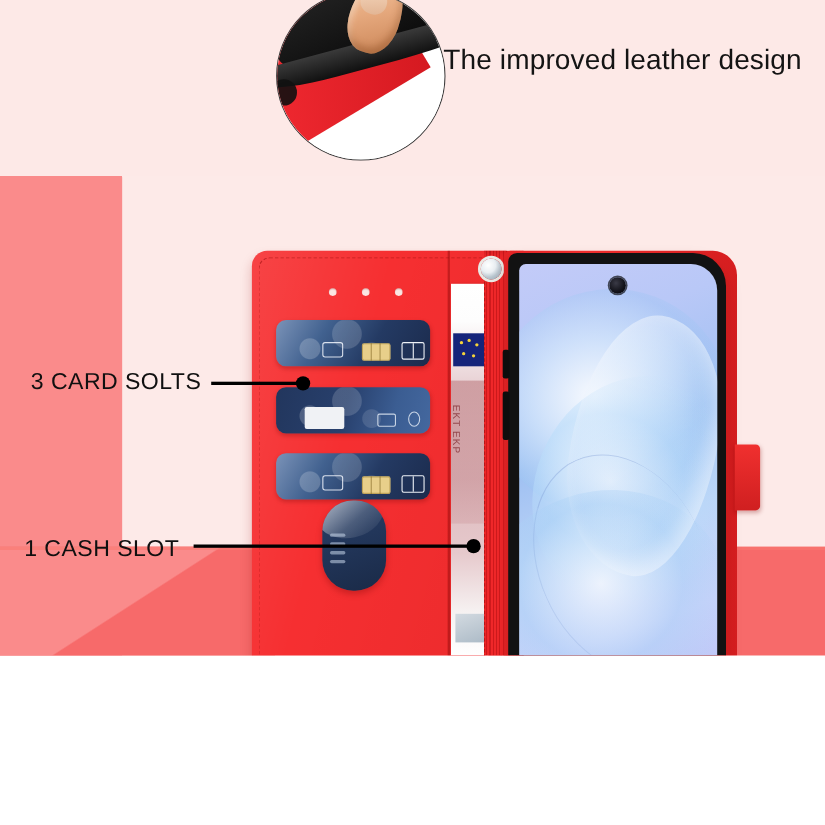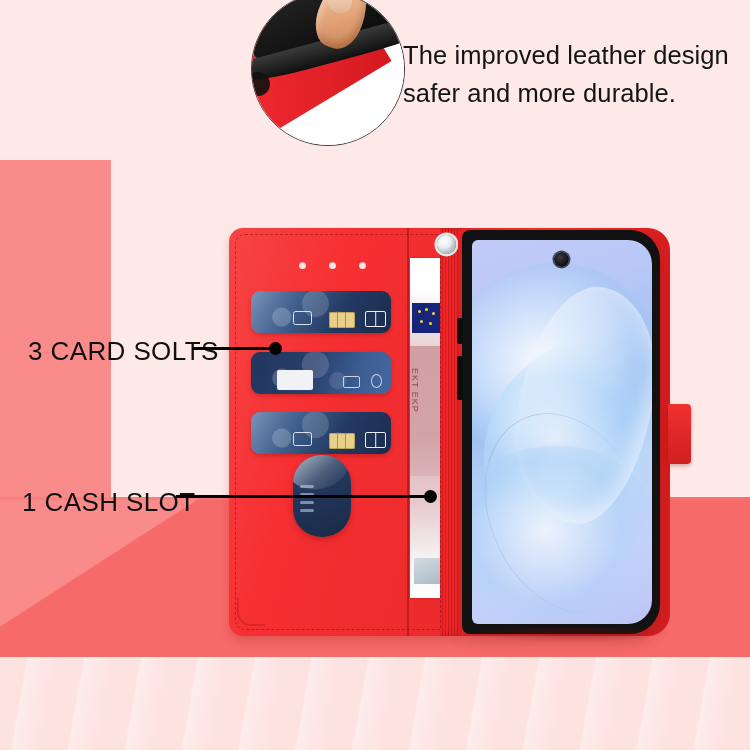--- a/index.html
+++ b/index.html
@@ -3,21 +3,21 @@
 <meta charset="utf-8">
 <style>
   html, body {
     margin: 0;
     padding: 0;
     background: #ffffff;
   }
   #stage {
     position: relative;
     width: 750px;
-    height: 750px;
+    height: 596px;
     overflow: hidden;
     background: #ef4444;
     font-family: "Liberation Sans", sans-serif;
   }
 
   
   .bg-top {
     position: absolute; left: 0; top: 0; width: 750px; height: 161px;
     background: #fde9e7;
   }
@@ -126,21 +126,21 @@
     font-size: 25.5px;
     line-height: 38px;
     color: #141414;
     letter-spacing: .1px;
   }
   .headline div { white-space: nowrap; }
 
   
   .callout {
     position: absolute;
-    font-size: 26px;
+    font-size: 21px;
     color: #101010;
     letter-spacing: .4px;
     white-space: nowrap;
   }
   .callout-cards { left: 28px; top: 336px; }
   .callout-cash  { left: 22px; top: 487px; }
 
   .leader {
     position: absolute;
     height: 3px;
@@ -473,21 +473,20 @@
     <div class="ins-red-shade"></div>
     <div class="ins-black-flap"></div>
     <div class="ins-black-edge"></div>
     <div class="ins-red-corner"></div>
     <div class="ins-finger"></div>
     <div class="ins-nail"></div>
   </div>
 
   <div class="headline">
     <div>The improved leather design</div>
-    <div>safer and more durable.</div>
   </div>
 
   <div class="wallet">
     <div class="wallet-sheen"></div>
     <div class="wallet-stitch"></div>
     <div class="wallet-fold"></div>
     <div class="wallet-corner-crease"></div>
 
     <div class="punch-dots">
       <i></i>

